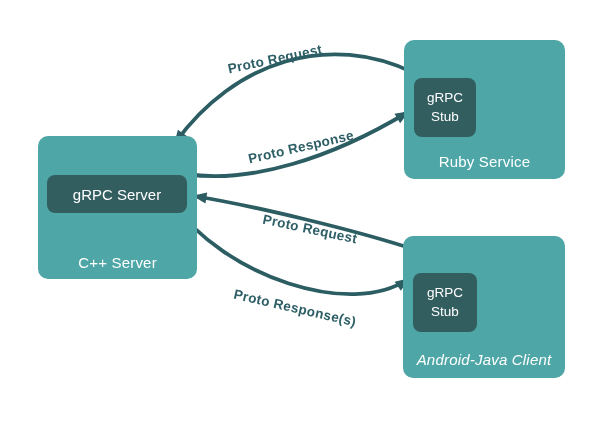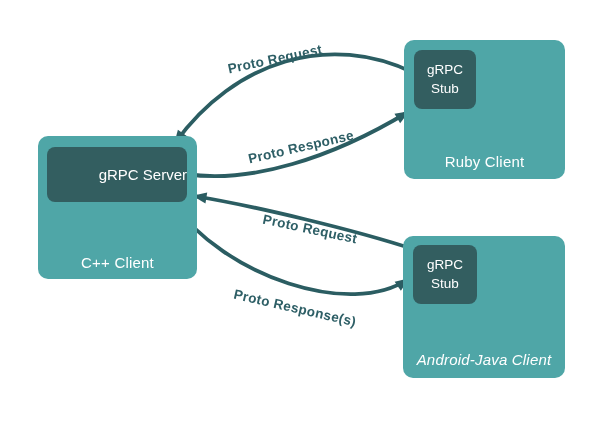--- a/index.html
+++ b/index.html
@@ -23,22 +23,23 @@
     background:var(--box-light);
     border-radius:10px;
   }
   .inner-box{
     position:absolute;
     background:var(--box-dark);
     border-radius:8px;
     display:flex;align-items:center;justify-content:center;
     color:var(--node-label-text);
     text-align:center;
+    margin-top:28px;
   }
-  .server-box{left:9px;top:11px;width:140px;height:55px;font-size:15px;justify-content:flex-end;}
+  .server-box{left:9px;top:11px;width:140px;height:38px;font-size:15px;}
   .stub-box{font-size:13.5px;line-height:1.35;padding:2px;}
   .node-label{
     position:absolute;left:0;right:0;
     text-align:center;
     color:var(--node-label-text);
     font-size:15px;
     letter-spacing:.2px;
   }
   .arrow-label{
     position:absolute;
@@ -67,28 +68,28 @@
     <path class="link" d="M 414 73 C 330 32, 235 60, 175 143" marker-end="url(#arrowhead)"></path>
     <path class="link" d="M 186 174 C 250 184, 332 158, 408 112" marker-end="url(#arrowhead)"></path>
     <path class="link" d="M 416 250 C 355 230, 255 206, 194 196" marker-end="url(#arrowhead)"></path>
     <path class="link" d="M 171 201 C 225 278, 352 318, 408 279" marker-end="url(#arrowhead)"></path>
   </svg>
 
   <div class="node" style="left:38px;top:136px;width:159px;height:143px;">
     <div class="inner-box server-box">
       <span>gRPC Server</span>
     </div>
-    <div class="node-label" style="bottom:8px;">C++ Client</div>
+    <div class="node-label" style="bottom:8px;">C++ Server</div>
   </div>
 
   <div class="node" style="left:404px;top:40px;width:161px;height:139px;">
     <div class="inner-box stub-box" style="left:10px;top:10px;width:58px;height:55px;">
       <span>gRPC Stub</span>
     </div>
-    <div class="node-label" style="bottom:9px;">Ruby Client</div>
+    <div class="node-label" style="bottom:9px;">Ruby Service</div>
   </div>
 
   <div class="node" style="left:403px;top:236px;width:162px;height:142px;">
     <div class="inner-box stub-box" style="left:10px;top:9px;width:60px;height:55px;">
       <span>gRPC Stub</span>
     </div>
     <div class="node-label" style="bottom:10px;font-style:italic;">Android-Java Client</div>
   </div>
 
   <div class="arrow-label" style="left:275px;top:59px;transform:translate(-50%,-50%) rotate(-12deg);">Proto Request</div>

